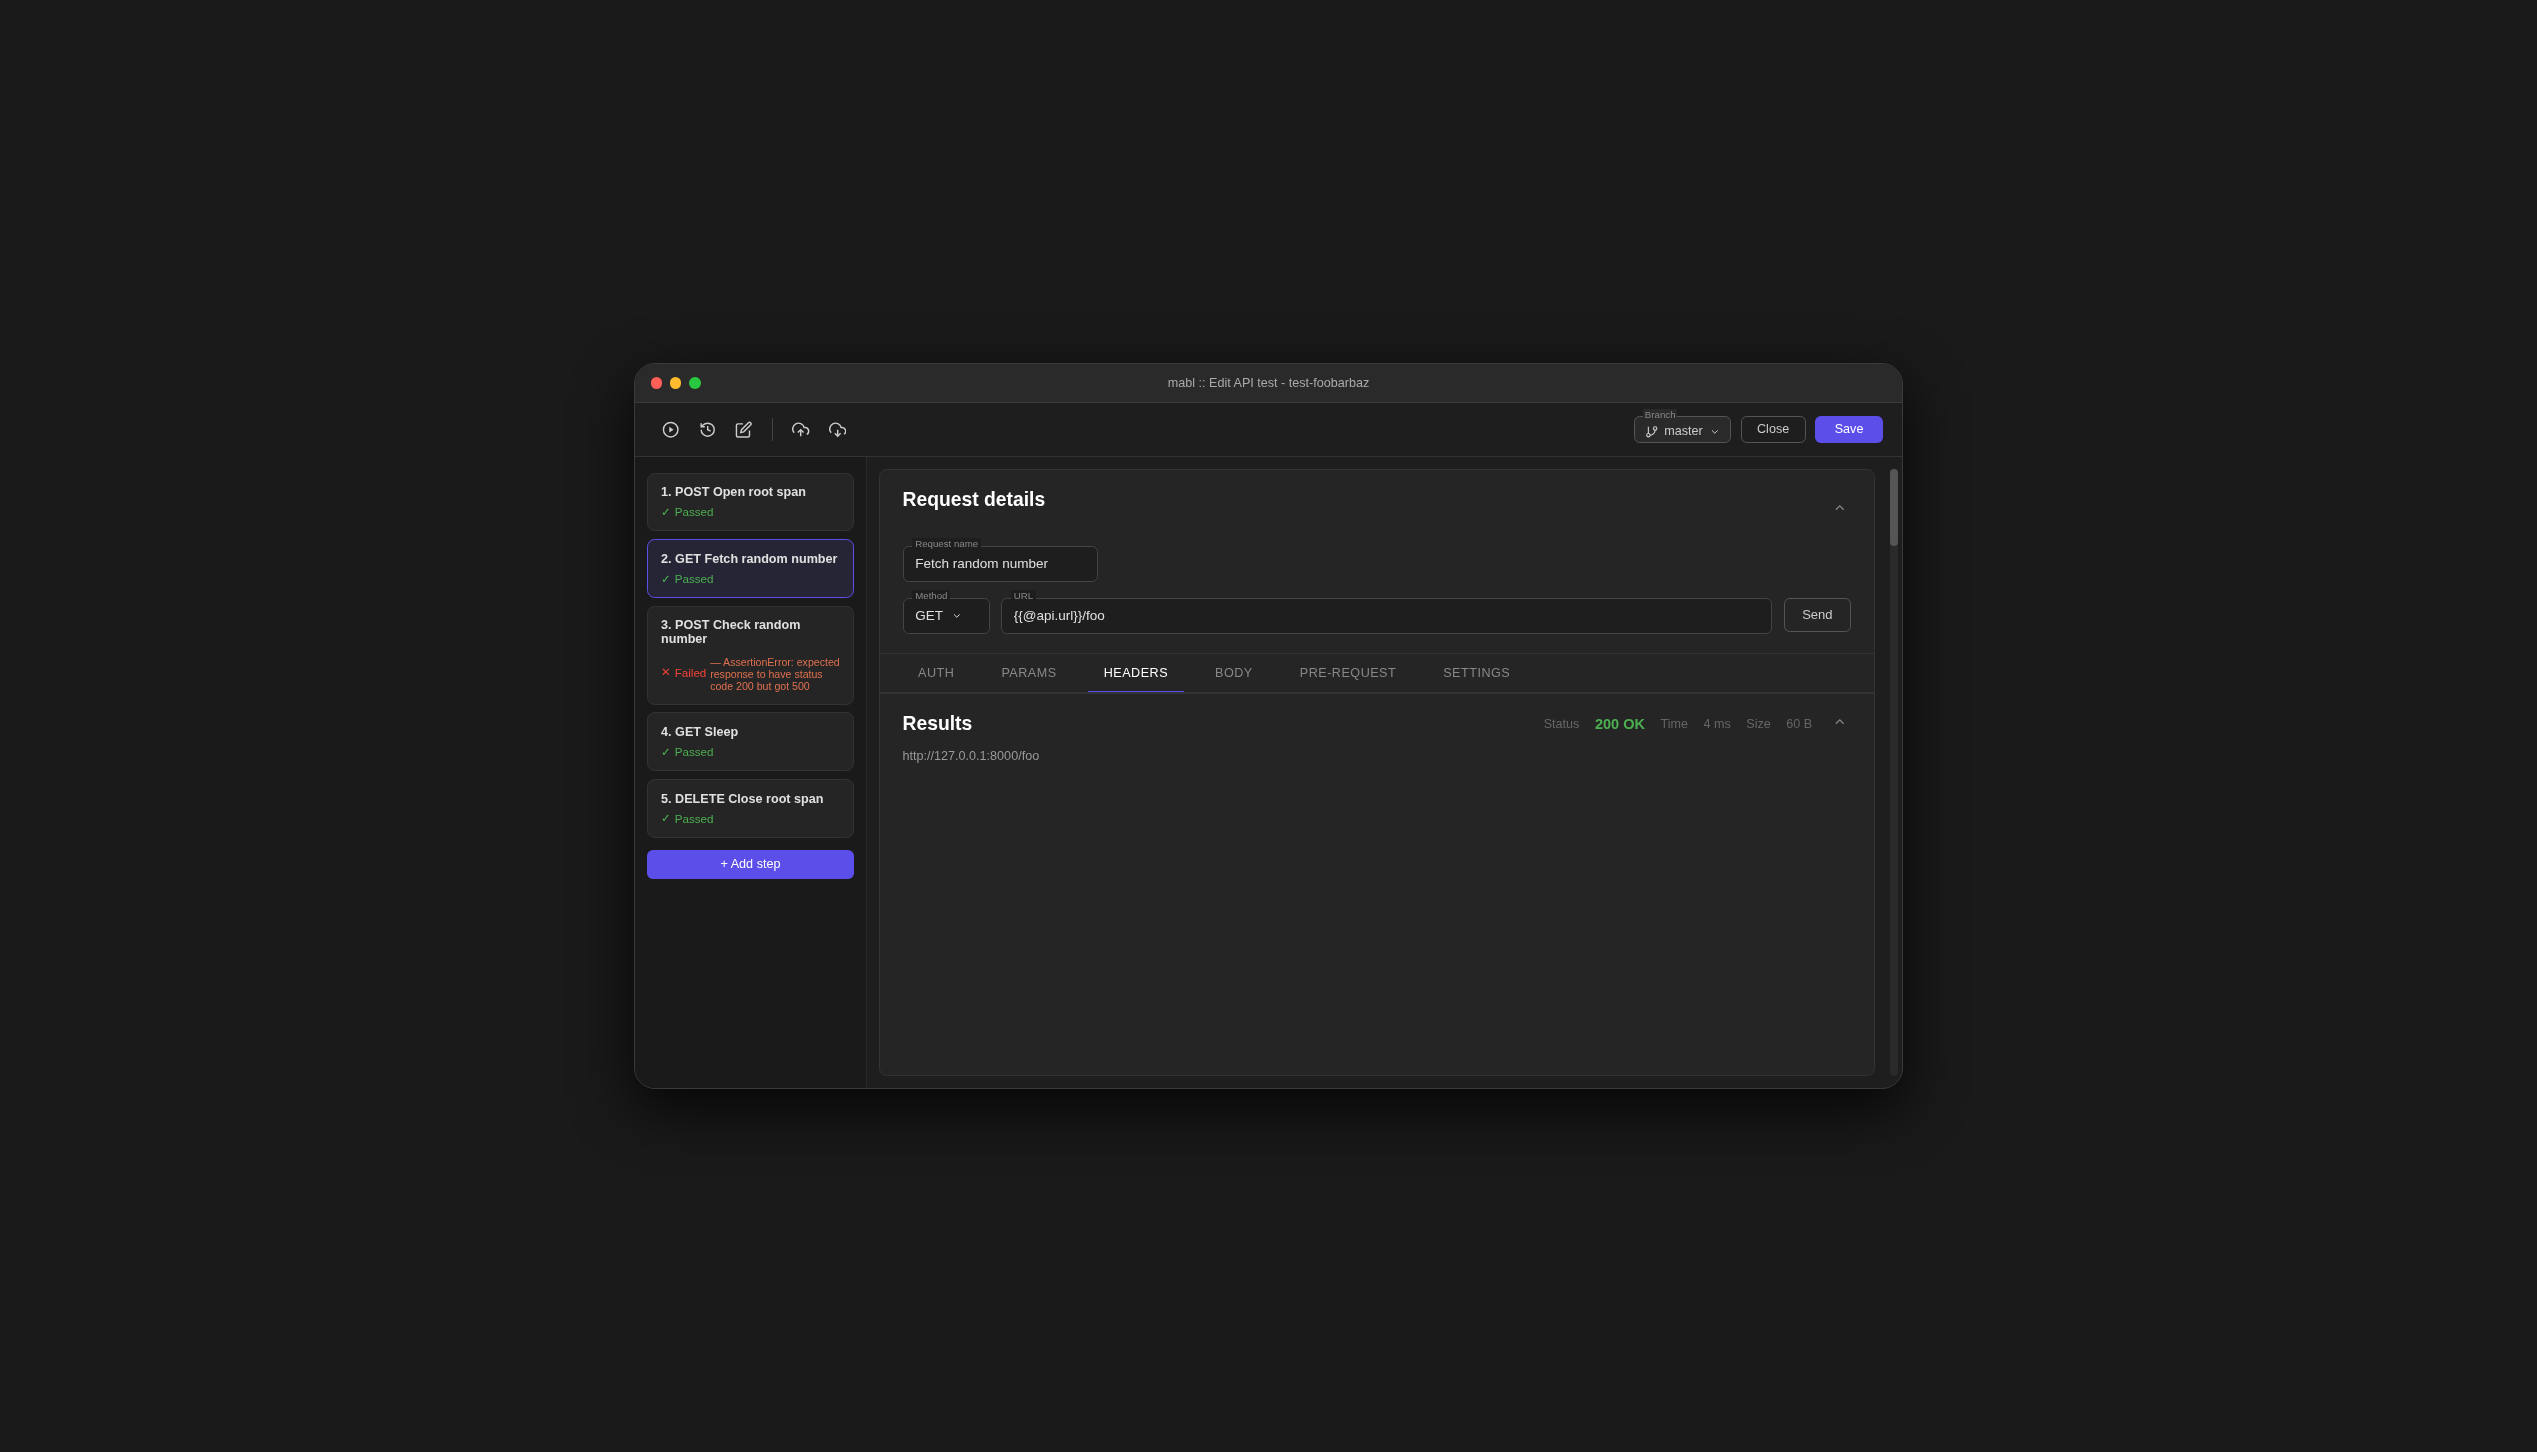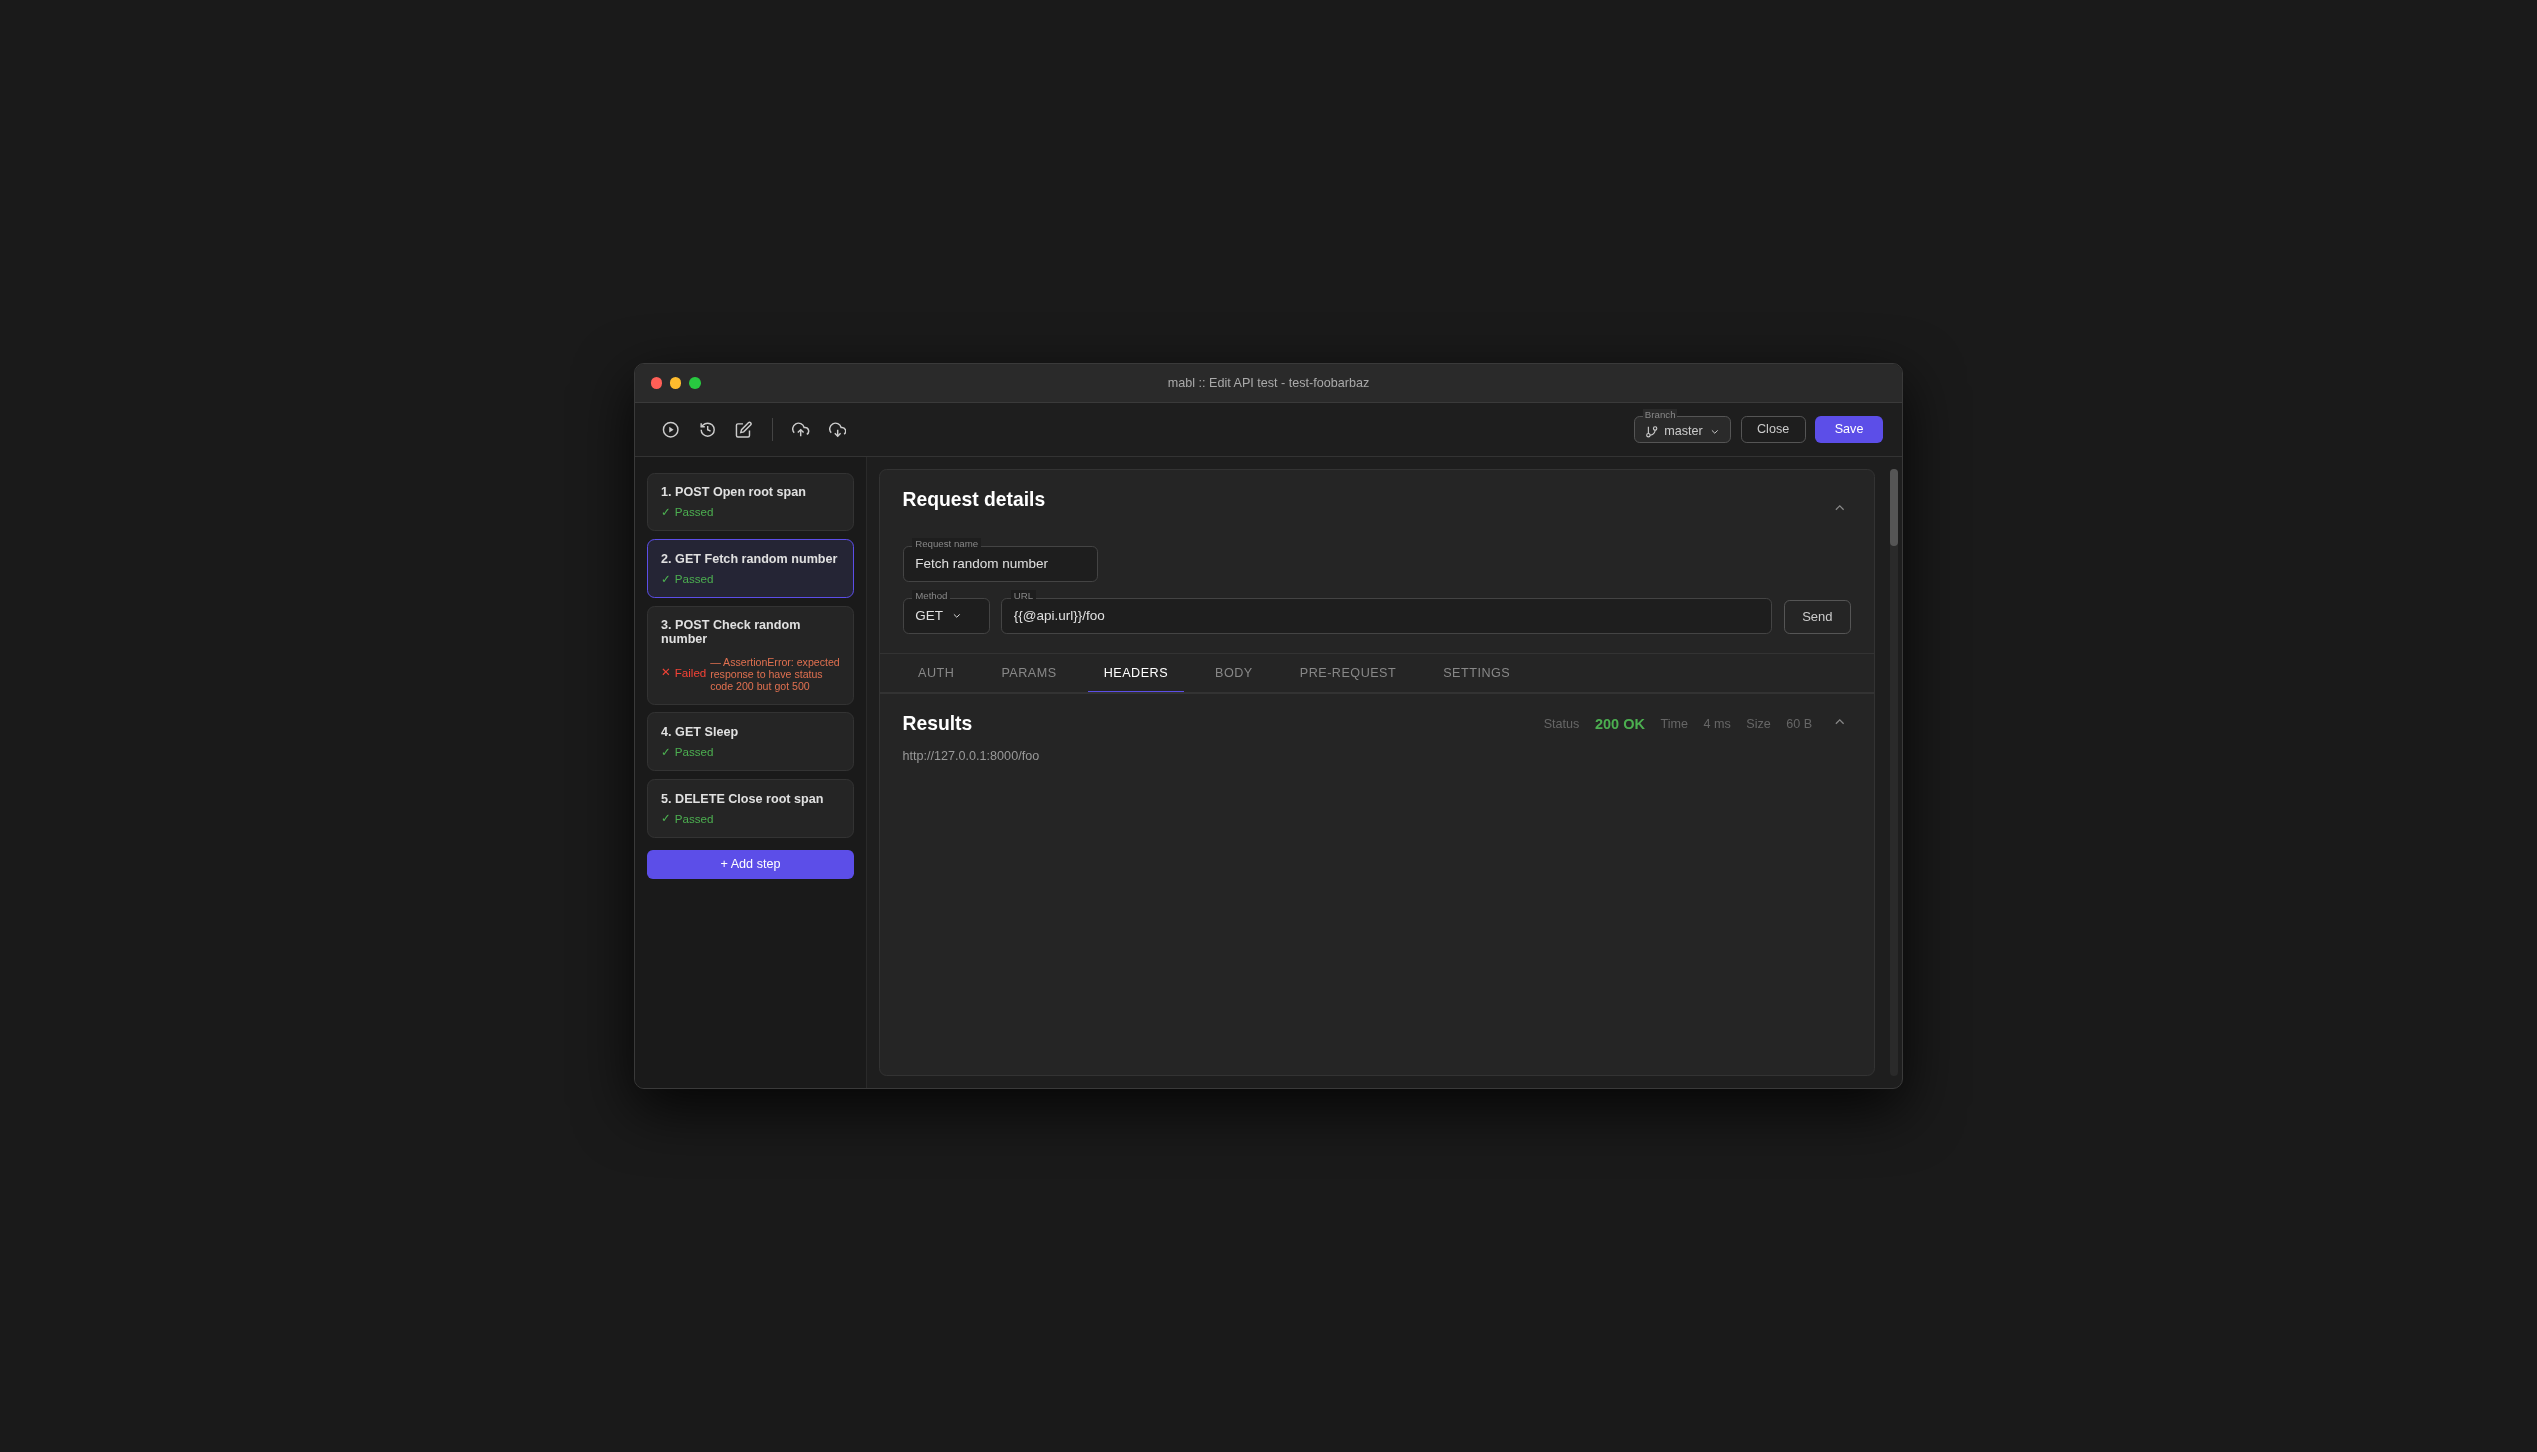--- a/index.html
+++ b/index.html
@@ -9,21 +9,21 @@
       display: flex;
       justify-content: center;
       align-items: center;
       min-height: 100vh;
       color: #e0e0e0;
     }
     .window {
       width: 1269px;
       height: 726px;
       background: #1e1e1e;
-      border-radius: 10px;
+      border-radius: 21px;
       border: 1px solid #3a3a3a;
       display: flex;
       flex-direction: column;
       overflow: hidden;
       box-shadow: 0 19.3px 58px rgba(0,0,0,0.8);
     }
     
     .title-bar {
       background: #2a2a2a;
       height: 39px;
@@ -228,21 +228,21 @@
       color: #e0e0e0;
       font-size: 13.5px;
       width: 100%;
       outline: none;
     }
     .request-name-input {
       width: 195px;
     }
     .method-url-row {
       display: flex;
-      align-items: flex-end;
+      align-items: flex-start;
       gap: 11.6px;
       margin-top: 15.5px;
     }
     .method-wrapper {
       position: relative;
     }
     .method-select {
       background: #1e1e1e;
       border: 1px solid #444;
       border-radius: 5.8px;

